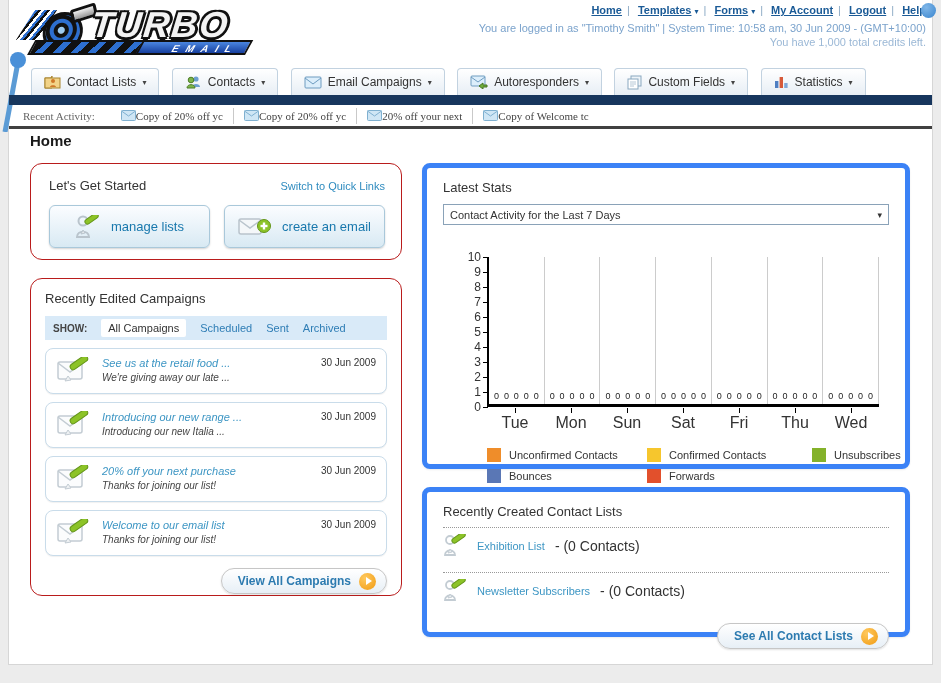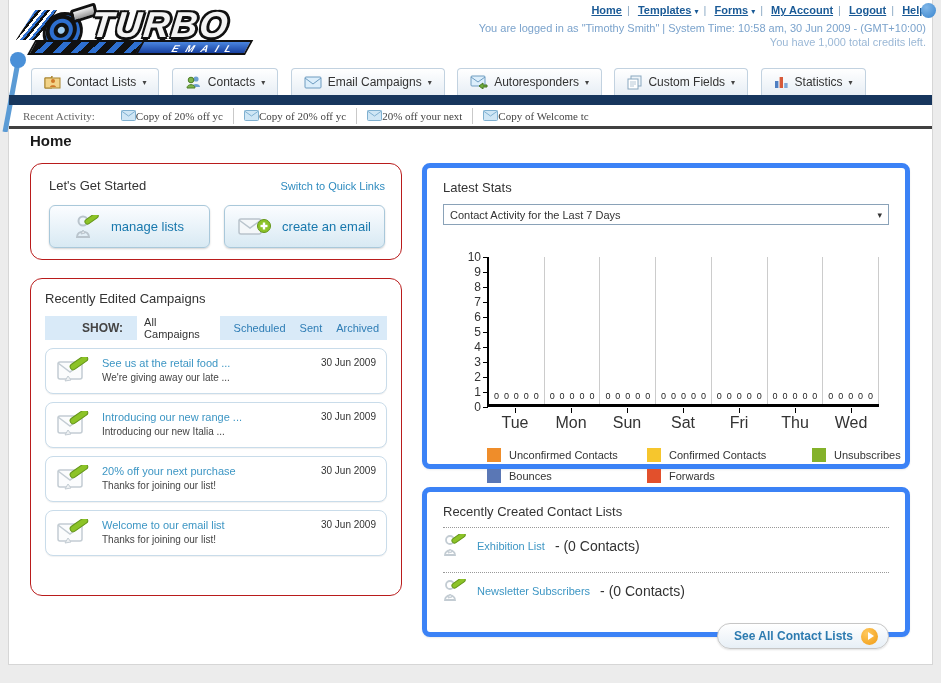--- a/index.html
+++ b/index.html
@@ -69,27 +69,27 @@
   .gs-head { display:flex; justify-content:space-between; align-items:baseline; }
   .gs-link { font-size:11px; color:#2e8bbf; text-decoration:none; cursor:pointer; }
   .gs-buttons { display:flex; gap:14px; margin-top:12px; }
   .big-btn { flex:1; height:43px; display:flex; align-items:center; justify-content:center; gap:10px;
              background:linear-gradient(#fbfdff,#d8e9f3); border:1px solid #a9c8da; border-radius:6px;
              box-shadow:0 1px 2px rgba(0,0,0,.18); font-size:13px; font-weight:normal; color:#1878ad; cursor:pointer; }
 
   .campaigns { left:30px; top:278px; width:372px; height:318px; padding:12px 14px 0 14px; }
   .show-strip { display:flex; align-items:center; gap:14px; background:#d9eaf8; height:24px; margin-top:10px;
                 padding:0 8px; font-size:11px; }
-  .show-label { color:#444; font-weight:bold; font-size:12px;margin-left:29px; }
+  .show-label { color:#444; font-weight:bold; font-size:10px; }
   .filter { color:#2e7db5; cursor:pointer; }
   .filter.active { background:#fff; color:#333; padding:3px 7px; border-radius:2px; }
   .camp-row { display:flex; align-items:flex-start; gap:10px; border:1px solid #c9dcea; border-radius:8px;
               background:#fff; box-shadow:0 1px 1px rgba(0,0,0,.06); padding:8px 10px; margin-top:8px; }
   .camp-row:first-of-type { margin-top:10px; }
-  .camp-text { flex:1; }
+  .camp-text { flex:1;font-style:italic; }
   .camp-title { font-size:11px; color:#3d96c4; text-decoration:none; cursor:pointer; display:block; }
   .camp-sub { font-size:10px; color:#444; margin-top:3px; }
   .camp-date { font-size:10px; color:#333; white-space:nowrap;text-align:right; }
   .view-all-wrap { display:flex; justify-content:flex-end; margin-top:12px; }
   .pill-btn { display:inline-flex; align-items:center; gap:8px; height:26px; padding:0 10px 0 16px;
               background:linear-gradient(#ffffff,#e7eff6); border:1px solid #c6c6c6; border-radius:13px;
               font-size:12px; font-weight:bold; color:#2d7bb0; cursor:pointer; box-shadow:0 1px 2px rgba(0,0,0,.12); }
   .arrow-circle { width:17px; height:17px; border-radius:50%; background:radial-gradient(circle at 35% 30%, #ffc95e, #f09a12);
                   display:flex; align-items:center; justify-content:center; }
   .arrow-circle i { display:block; width:0; height:0; border-left:6px solid #fff; border-top:4px solid transparent; border-bottom:4px solid transparent; margin-left:2px; }
@@ -344,20 +344,28 @@
           <rect x="13" y="9" width="20" height="6" rx="3" fill="#8cc327" stroke="#64951a" transform="rotate(-35 13 9)"></rect>
           <path d="M12 19l3 4-6 1z" fill="#eef1f3" stroke="#c3ccd3"></path>
         </svg>
       <div class="camp-text">
         <a class="camp-title">Welcome to our email list</a>
         <div class="camp-sub">Thanks for joining our list!</div>
       </div>
       <span class="camp-date">30 Jun 2009</span>
     </div>
 
+    <div class="view-all-wrap">
+      <div class="pill-btn">
+        <span>View All Campaigns</span>
+        <span class="arrow-circle">
+            <i></i>
+          </span>
+      </div>
+    </div>
   </div>
 
   <div class="panel panel-gray stats">
     <div class="panel-title">Latest Stats</div>
     <div class="select-box">
       <span>Contact Activity for the Last 7 Days</span>
       <span class="select-caret">▾</span>
     </div>
 
     <div class="chart-wrap">

